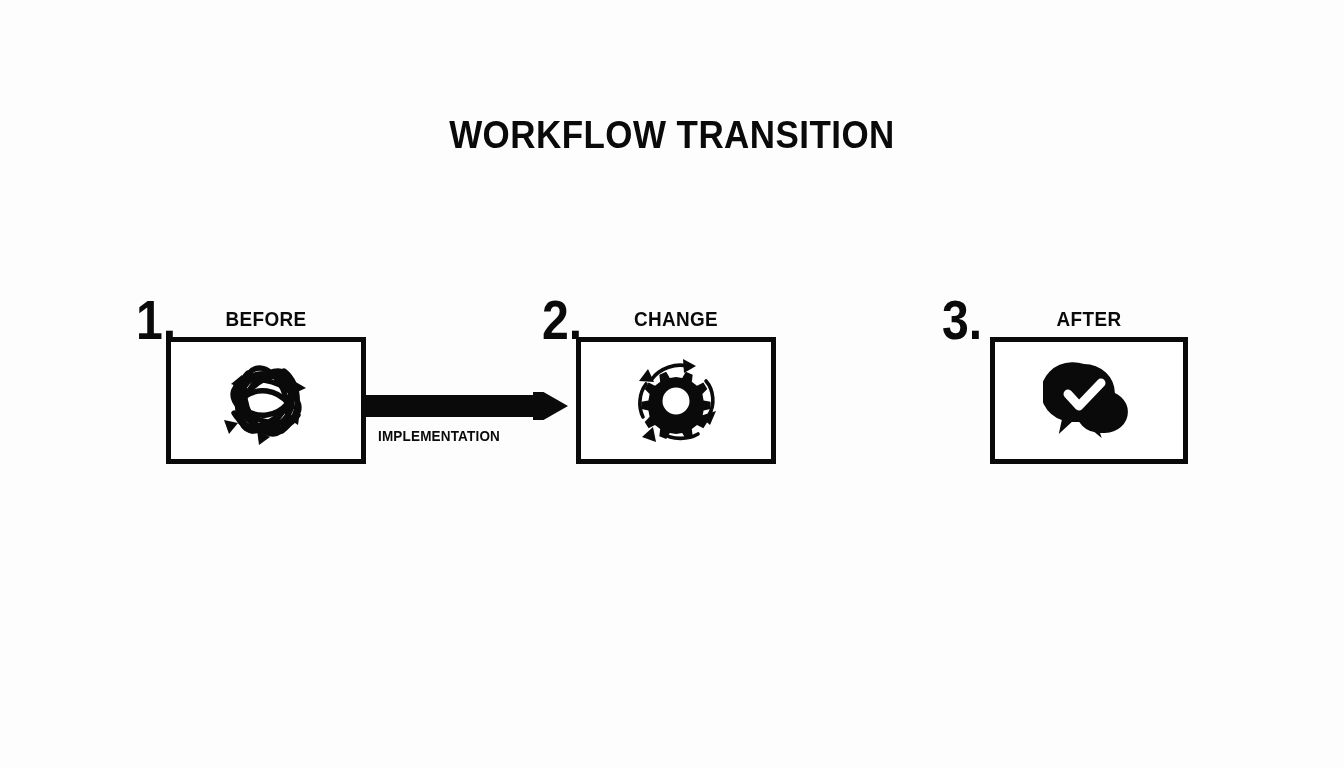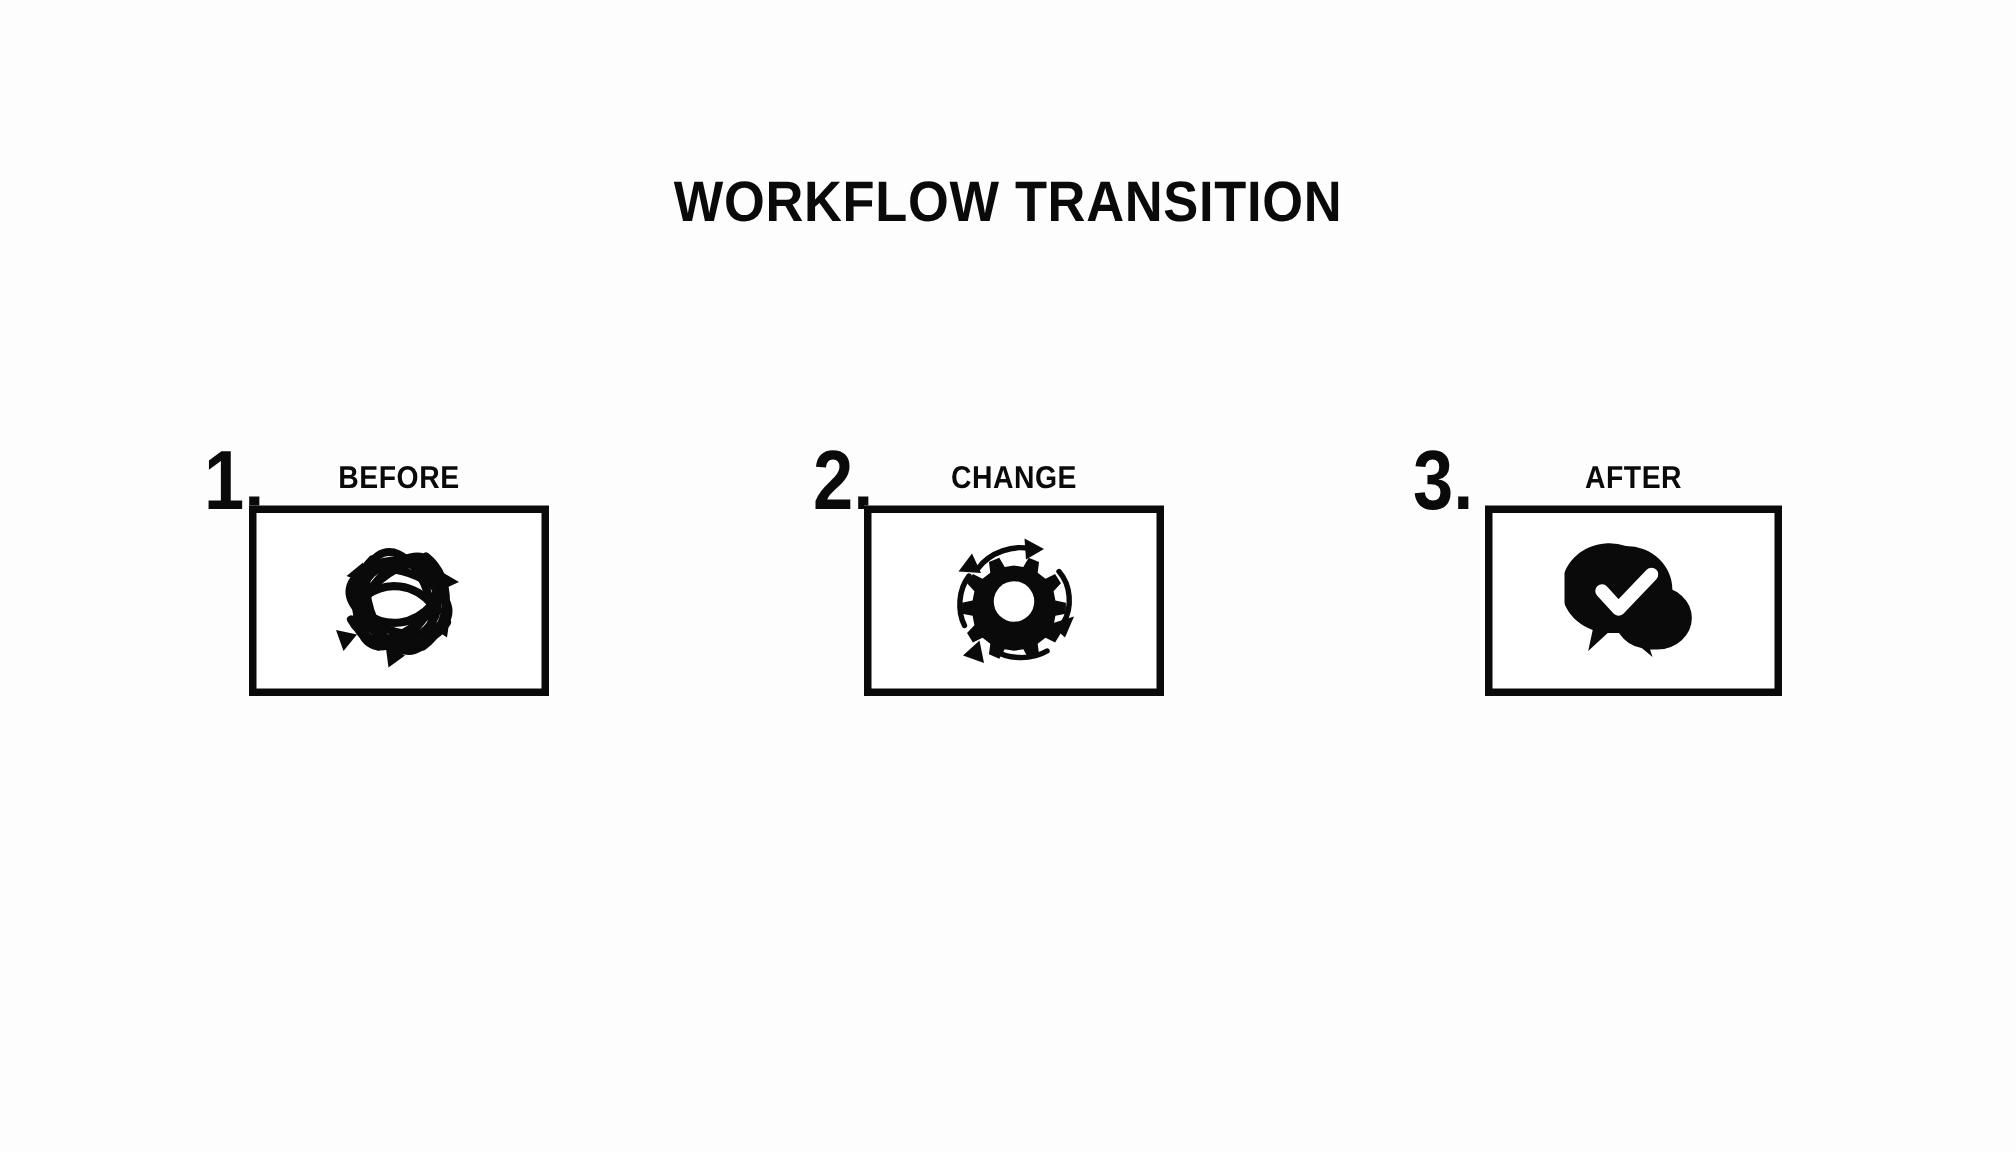--- a/index.html
+++ b/index.html
@@ -134,20 +134,26 @@
           <path d="M86 58 l-2 14 -12 -8 z"></path>
           <path d="M24 70 l-9 11 -5 -14 z"></path>
           <path d="M56 84 l-11 8 -2 -15 z"></path>
           <path d="M30 36 l-13 -5 11 -9 z"></path>
           <path d="M74 46 l9 9 -13 4 z"></path>
         </g>
       </svg>
     </div>
   </div>
 
+  <div class="connector" style="left:366px; top:392px;">
+    <svg width="202" height="28" viewBox="0 0 202 28">
+      <path d="M0 3 L167 3 L167 -6 L202 14 L167 34 L167 25 L0 25 Z" fill="#0a0a0a"></path>
+    </svg>
+    <div class="connector-label" style="left:12px; top:36px;">IMPLEMENTATION</div>
+  </div>
 
   <div class="step" style="left:576px; width:200px; height:127px;">
 
     <div class="step-number" style="left:-34px; top:-45px;">2.</div>
 
     <div class="step-label" style="left:0px; top:-29px; width:200px;">CHANGE</div>
 
     <div class="step-box" style="width:200px; height:127px;">
 
       <svg class="icon-svg" width="96" height="92" viewBox="0 0 96 92">

